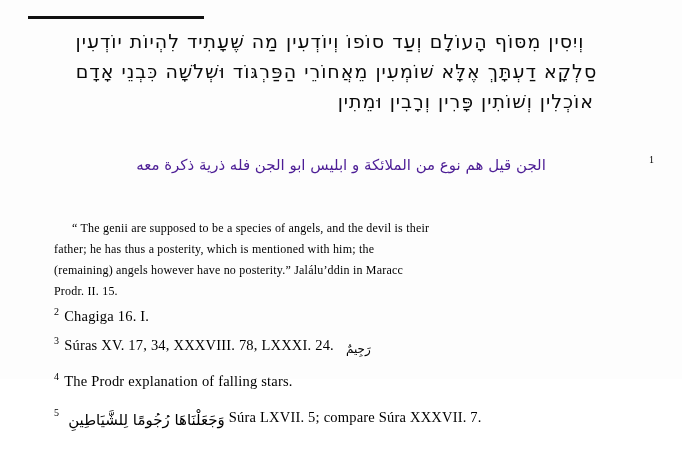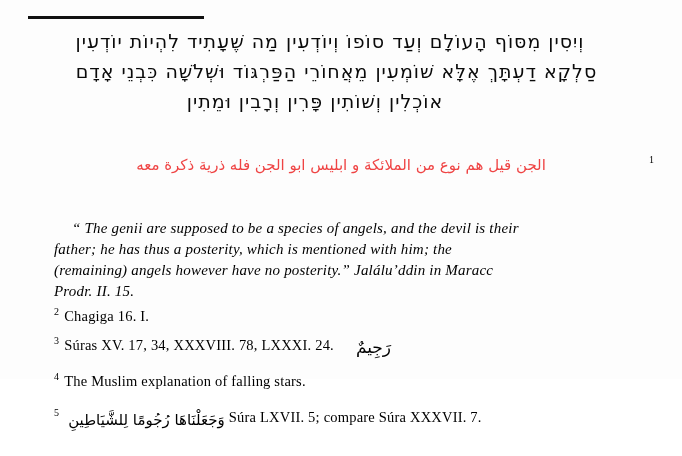--- a/index.html
+++ b/index.html
@@ -42,59 +42,58 @@
   .hebrew-line {
     font-family: "DejaVu Sans", sans-serif;
     font-size: 19px;
     line-height: 30px;
     letter-spacing: 1px;
     color: #0a0a0a;
     white-space: nowrap;
   }
   .hebrew-line.l1 { padding-right: 22px; }
   .hebrew-line.l2 { padding-right: 9px; }
-  .hebrew-line.l3 { padding-right: 52px; }
+  .hebrew-line.l3 { padding-right: 88px; text-align: right; }
 
   
   .arabic-note {
     position: absolute;
     left: 0;
     top: 152px;
     width: 682px;
     direction: rtl;
     text-align: center;
   }
   .arabic-line {
     font-family: "DejaVu Sans", sans-serif;
     font-size: 15px;
     line-height: 26px;
-    color: #ef4444;
+    color: #4c1d95;
     white-space: nowrap;
   }
   .arabic-line.a2 { padding-right: 70px; }
   .note-marker-sup {
     position: absolute;
     right: 28px;
     top: 2px;
     font-family: "Liberation Serif", serif;
     font-size: 10px;
     direction: ltr;
   }
 
   
   .quote {
     position: absolute;
     left: 54px;
     top: 218px;
     width: 600px;
-    font-size: 15px;
+    font-size: 12px;
     line-height: 21px;
     text-align: left;
     letter-spacing: 0.2px;
-    font-style: italic;
   }
   .quote .ln { white-space: nowrap; display: block; }
   .quote .ln.first { text-indent: 18px; }
 
   
   .footnote {
     position: absolute;
     left: 54px;
     font-size: 14.5px;
     line-height: 20px;
@@ -114,22 +113,22 @@
   .inline-arabic {
     font-family: "DejaVu Sans", sans-serif;
     font-size: 15px;
     direction: rtl;
     unicode-bidi: embed;
     display: inline-block;
     vertical-align: -3px;
     margin: 0 4px;
   }
   .inline-arabic.big {
-    font-size: 17px;
-    margin-left: 22px;
+    font-size: 12px;
+    margin-left: 12px;
   }
 </style>
 </head>
 <body>
 
 <div class="page">
 
   <div class="rule"></div>
 
   <div class="hebrew-block">
@@ -152,20 +151,20 @@
 
   <div class="footnote fn2">
     <span class="fn-num">2</span><span>Chagiga 16. I.</span>
   </div>
 
   <div class="footnote fn3">
     <span class="fn-num">3</span><span>Súras  XV. 17, 34,  XXXVIII. 78,  LXXXI. 24.</span><span class="inline-arabic big">رَجِيمٌ</span>
   </div>
 
   <div class="footnote fn4">
-    <span class="fn-num">4</span><span>The Muslim explanation of falling stars.</span>
+    <span class="fn-num">4</span><span>The Prodr explanation of falling stars.</span>
   </div>
 
   <div class="footnote fn5">
     <span class="fn-num">5</span><span class="inline-arabic">وَجَعَلْنَاهَا رُجُومًا لِلشَّيَاطِينِ</span><span>Súra LXVII. 5;  compare Súra XXXVII. 7.</span>
   </div>
 
 </div>
 
 </body></html>

